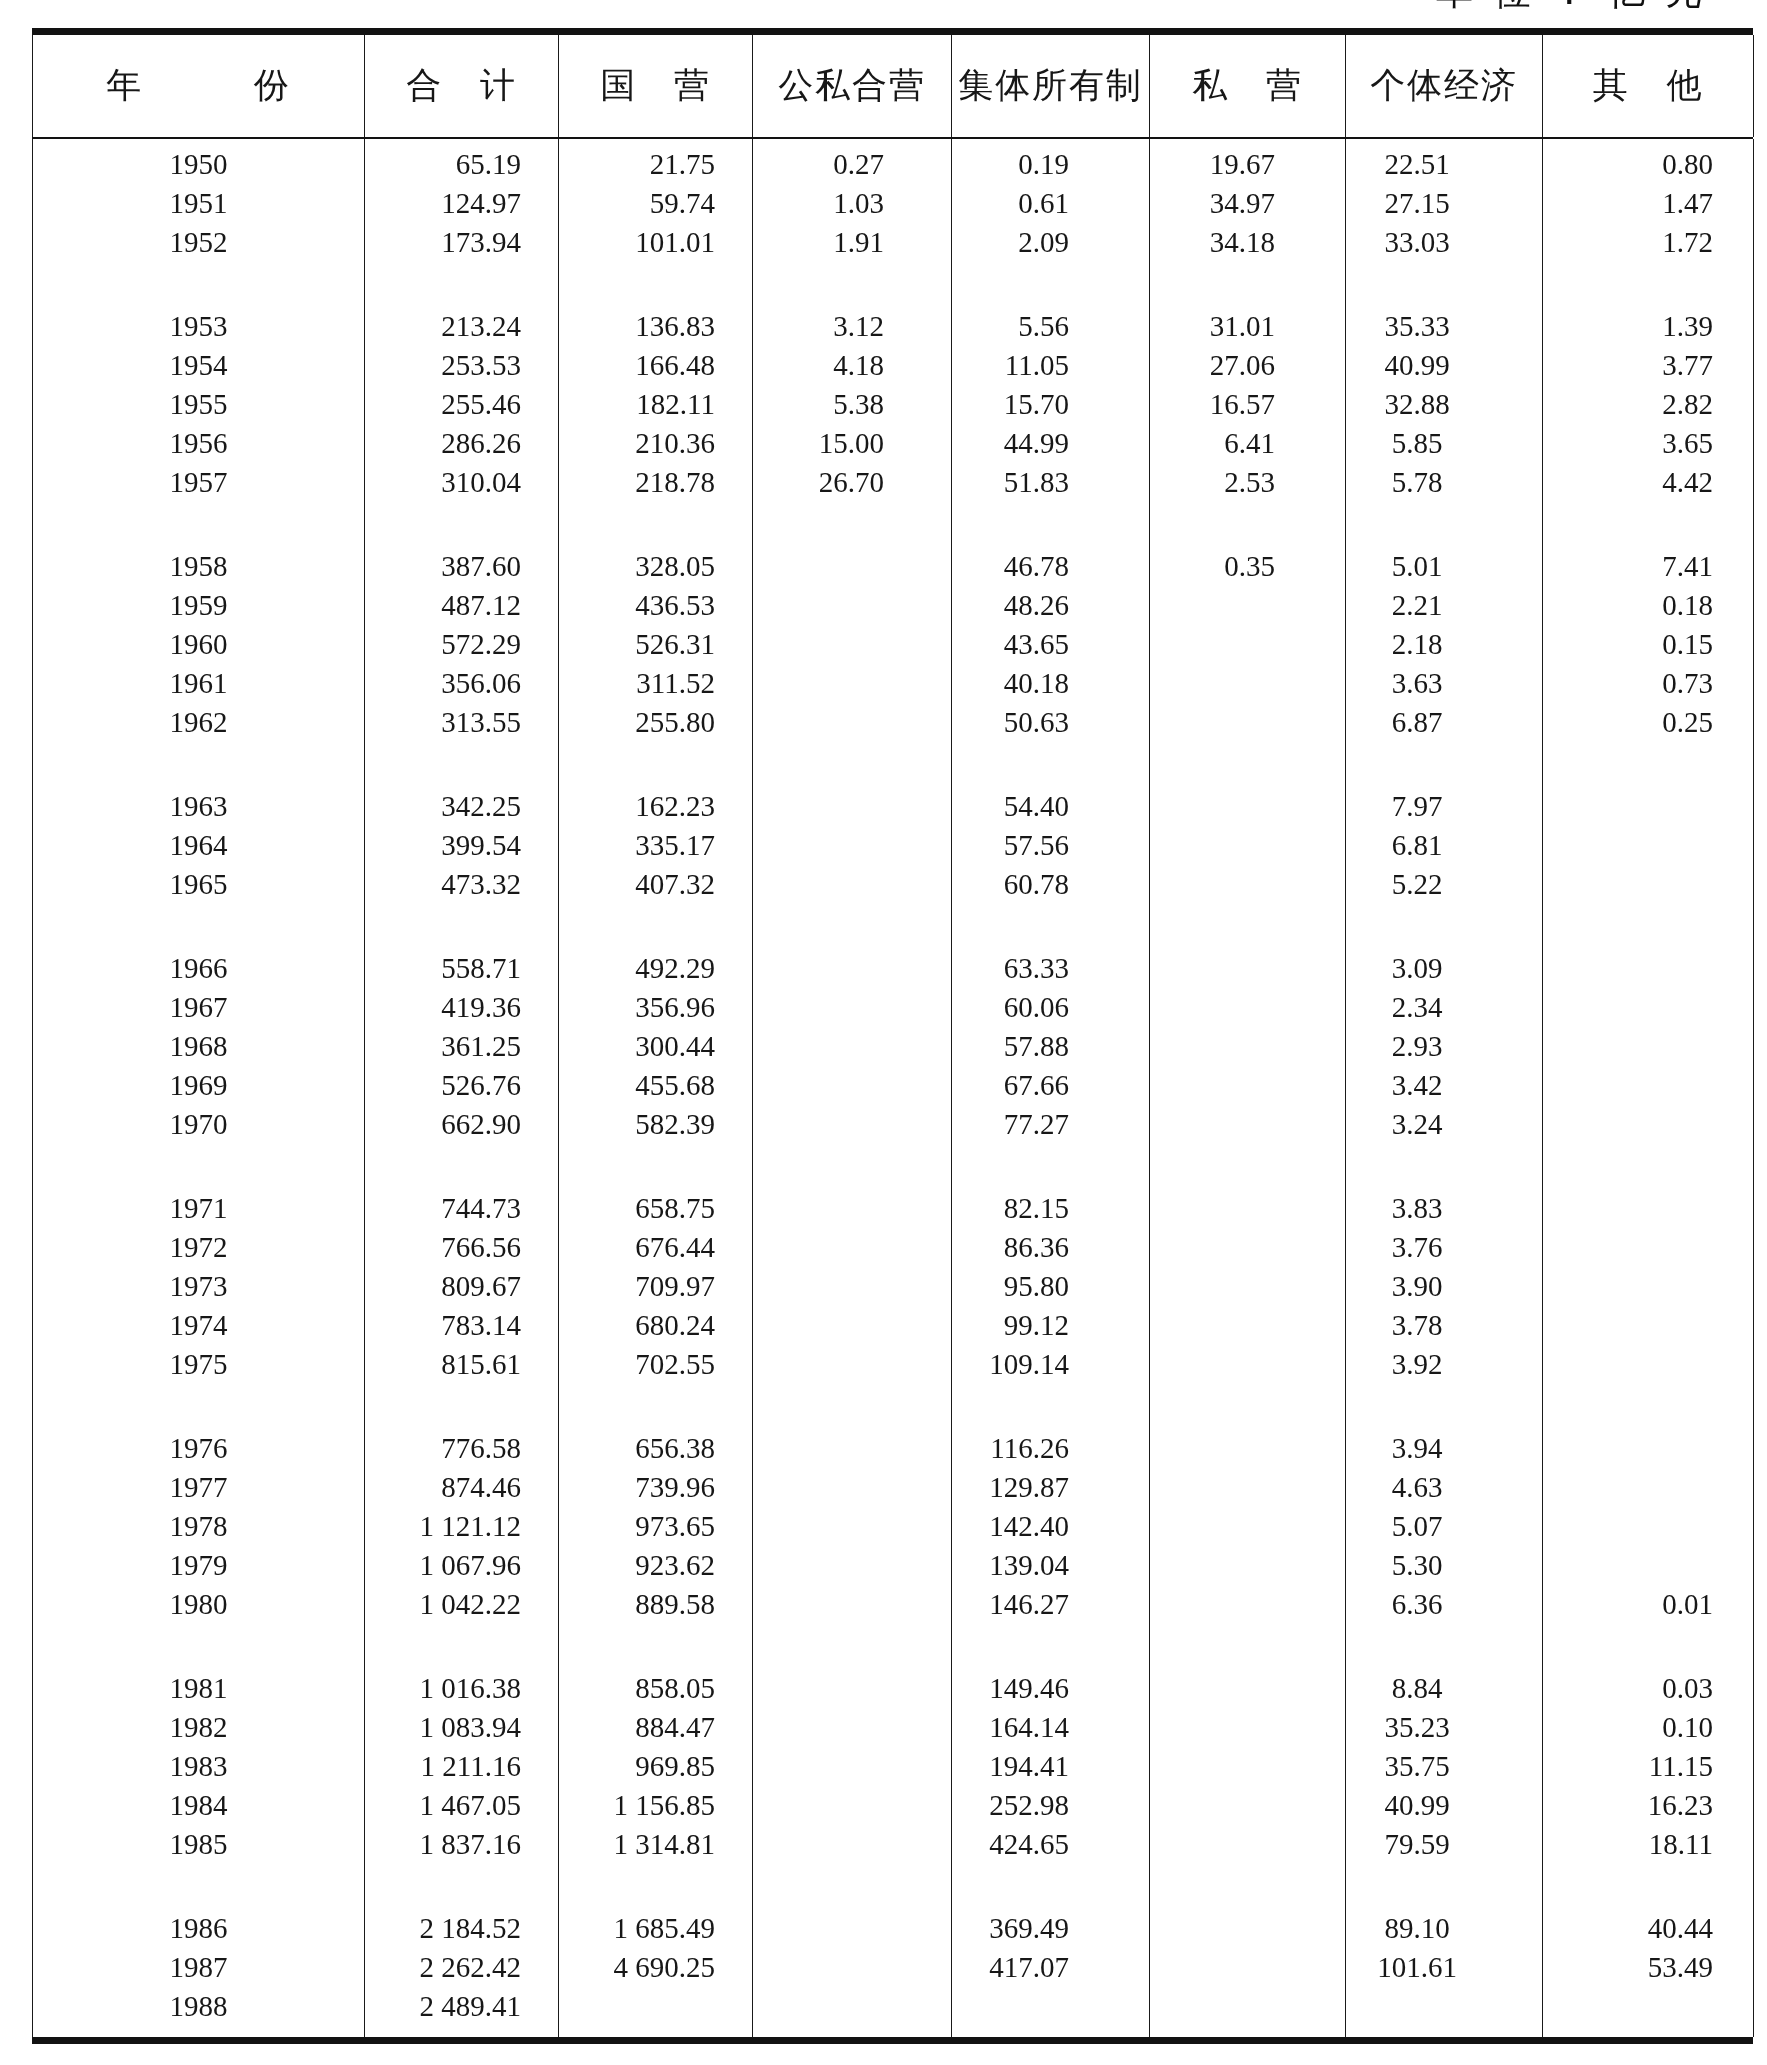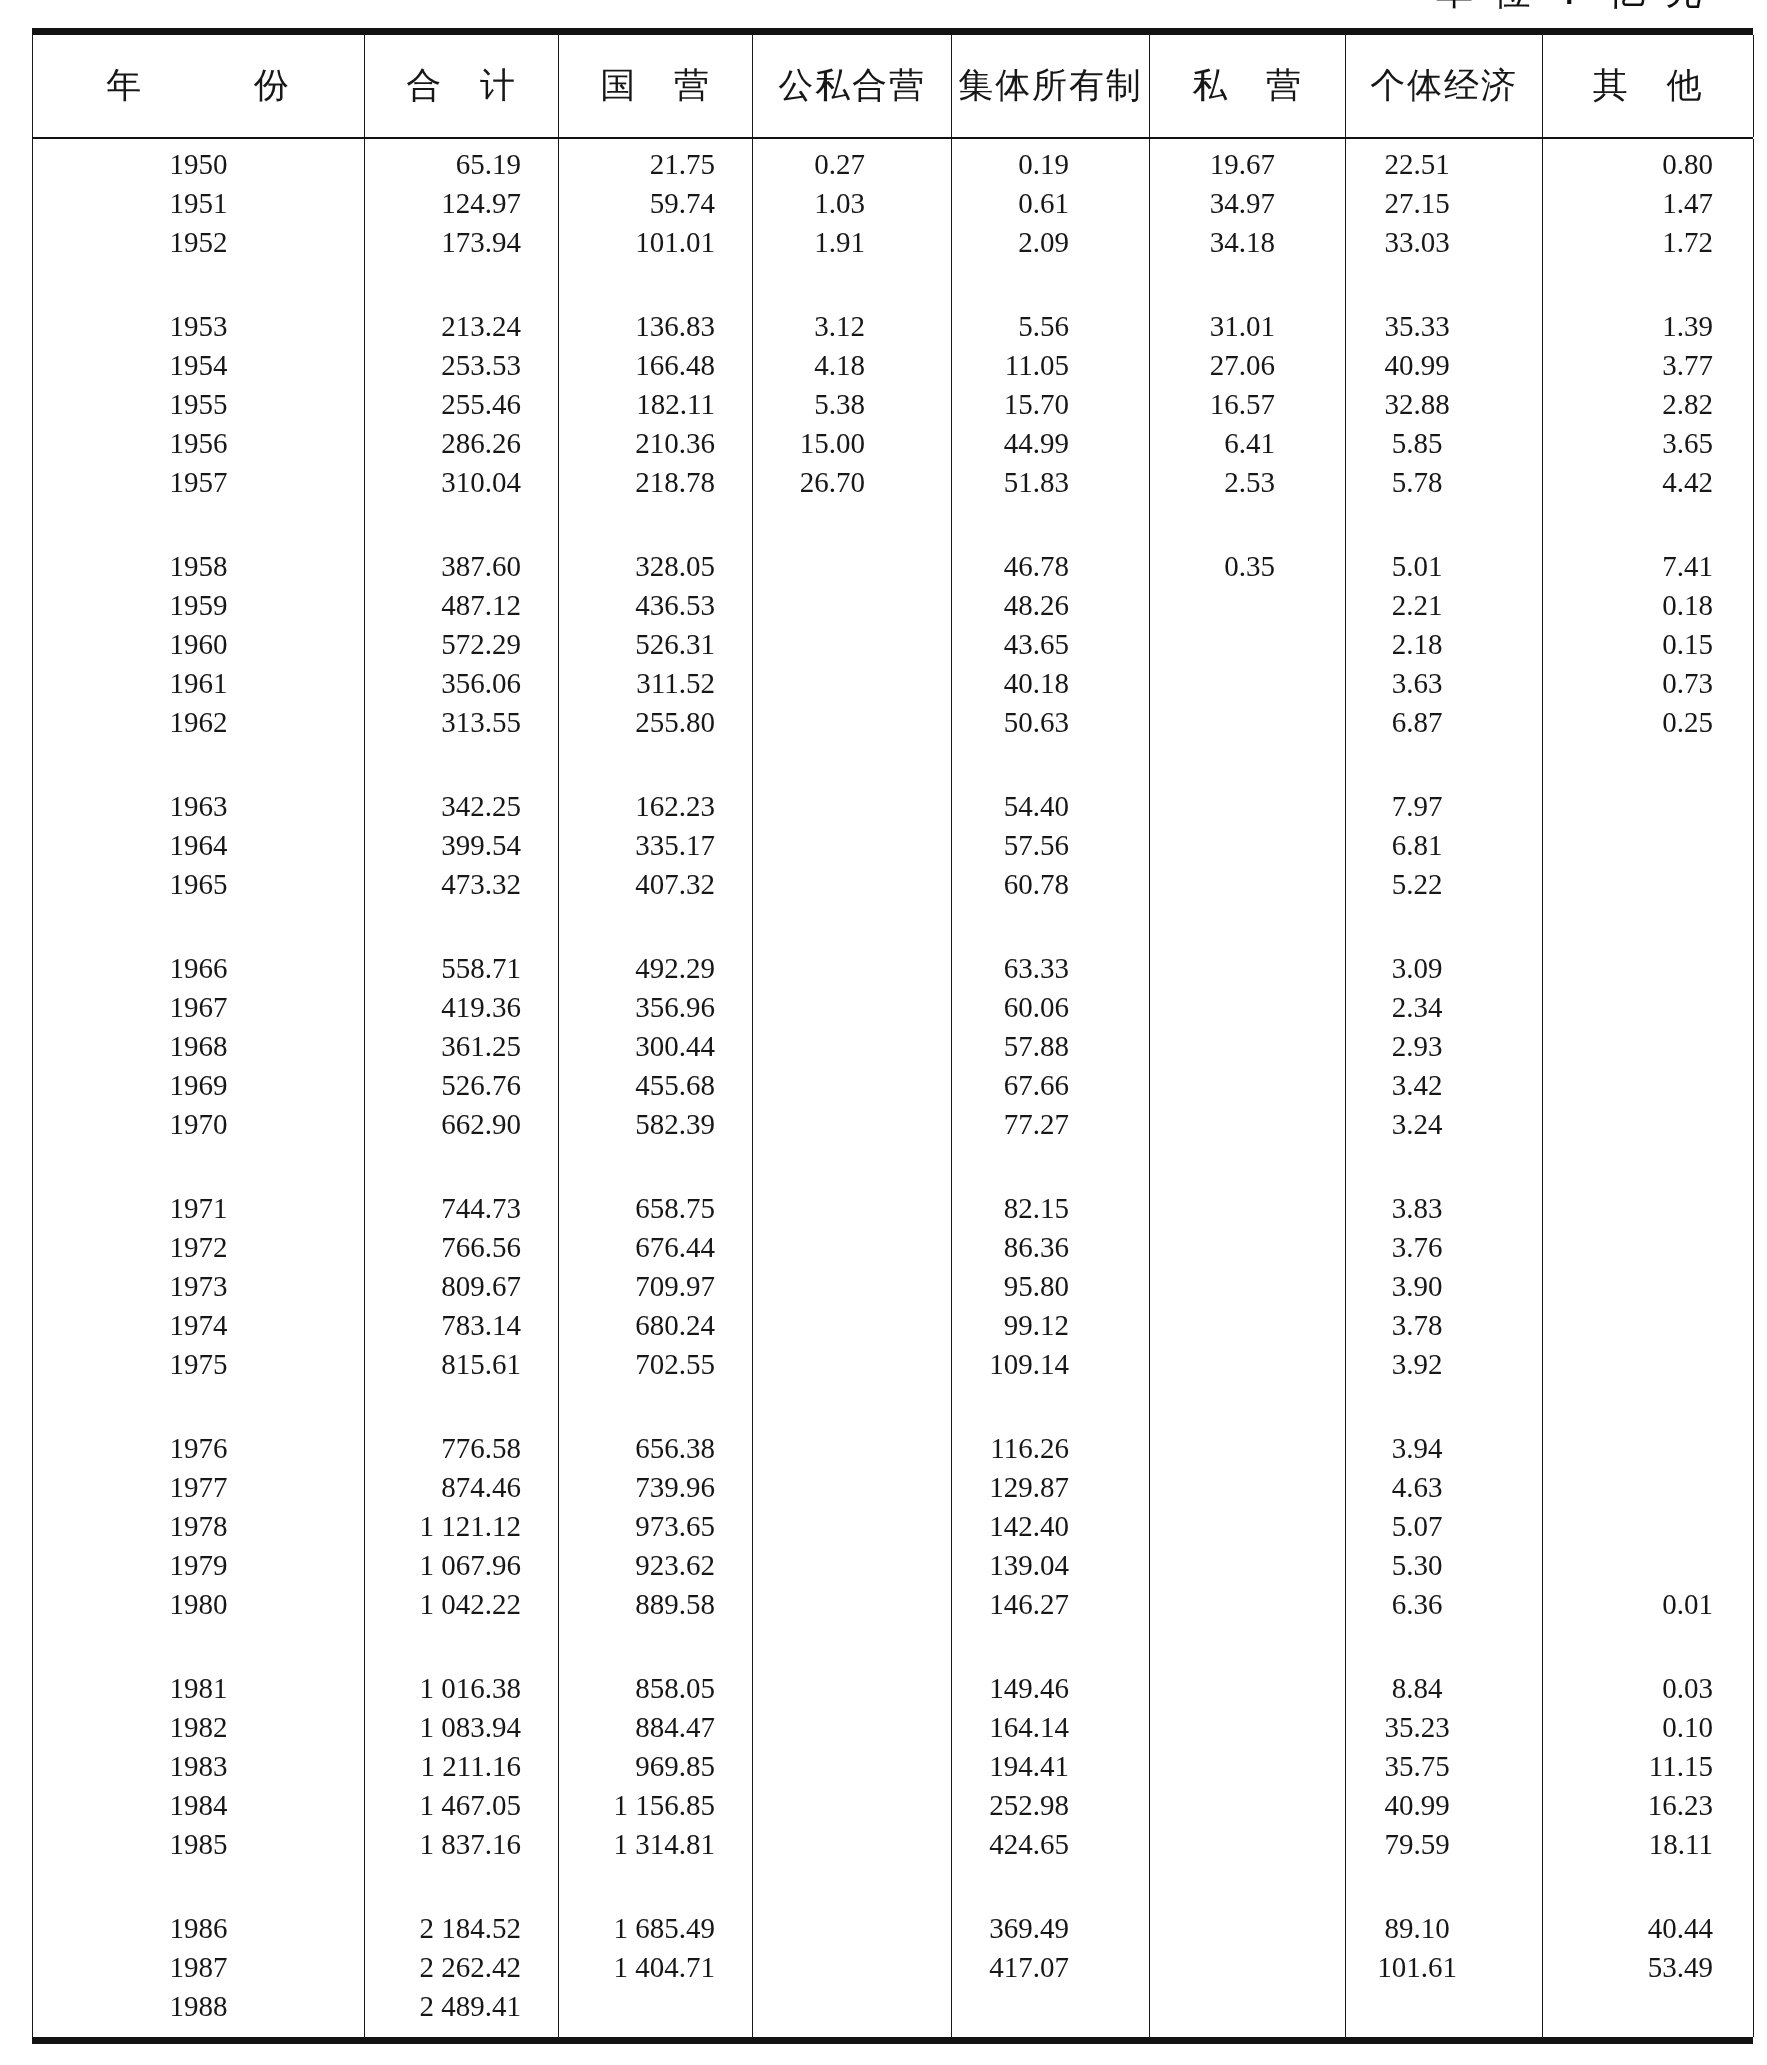--- a/index.html
+++ b/index.html
@@ -37,21 +37,21 @@
   }
   .body{padding-top:0;}
   .padtop .cell{height:5.6px;}
   .row.data .cell{height:39px;line-height:39px;font-size:29px;}
   .row.gap .cell{height:45px;}
   .row.endpad .cell{height:11px;}
   .c1{text-align:center;}
   .c2,.c3,.c4,.c5,.c6,.c7,.c8{text-align:right;}
   .c2{padding-right:37px;}
   .c3{padding-right:37px;}
-  .c4{padding-right:86px;}
+  .c4{padding-right:67px;}
   .c5{padding-right:80px;}
   .c6{padding-right:70px;font-family:Liberation Serif, serif;}
   .c7{padding-right:54px;text-align:center;}
   .c8{padding-right:40px;}
 </style>
 </head>
 <body>
 
 <div class="note-clip">
   <span>单位：亿元</span>
@@ -530,21 +530,21 @@
         <div class="cell c3">1 685.49</div>
         <div class="cell c4"></div>
         <div class="cell c5">369.49</div>
         <div class="cell c6"></div>
         <div class="cell c7">89.10</div>
         <div class="cell c8">40.44</div>
       </div>
       <div class="row data">
         <div class="cell c1">1987</div>
         <div class="cell c2">2 262.42</div>
-        <div class="cell c3">1 404.71</div>
+        <div class="cell c3">4 690.25</div>
         <div class="cell c4"></div>
         <div class="cell c5">417.07</div>
         <div class="cell c6"></div>
         <div class="cell c7">101.61</div>
         <div class="cell c8">53.49</div>
       </div>
       <div class="row data">
         <div class="cell c1">1988</div>
         <div class="cell c2">2 489.41</div>
         <div class="cell c3"></div>

